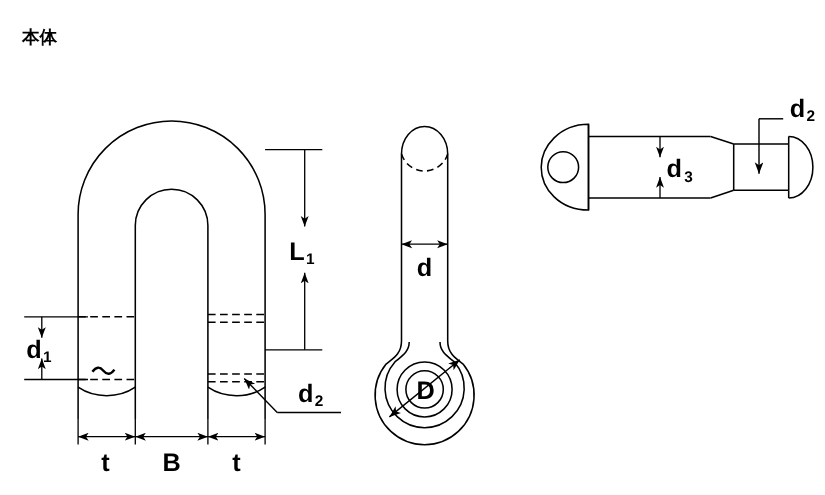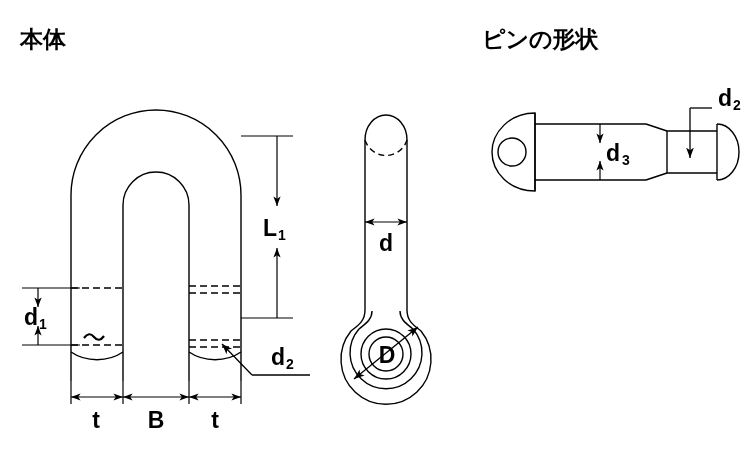--- a/index.html
+++ b/index.html
@@ -10,21 +10,21 @@
   #root {
     position: relative;
     width: 750px;
     height: 450px;
     background: #ffffff;
     font-family: "Liberation Sans", sans-serif;
     overflow: hidden;
   }
   .title {
     position: absolute;
-    font-size: 23px;
+    font-size: 16px;
     font-weight: 700;
     color: #000000;
     letter-spacing: 0px;
     white-space: nowrap;
     font-family: "DejaVu Sans", sans-serif;
   }
   #title-body  { left: 20px; top: 24px; }
   #title-pin   { left: 482px; top: 24px; }
 
   svg.drawing {
@@ -47,21 +47,20 @@
     fill: #000000;
   }
 </style>
 </head>
 <body>
 
 <div id="root">
 
   <div class="title" id="title-body">本体</div>
 
-  <div class="title" id="title-pin">ピンの形状</div>
 
   <svg class="drawing" viewBox="0 0 750 450">
     <defs>
       <marker id="arrHead" markerWidth="9" markerHeight="9" refX="8" refY="3" orient="auto" markerUnits="strokeWidth">
         <path d="M0,0 L8,3 L0,6 L2,3 z" fill="#000"></path>
       </marker>
       <marker id="arrTail" markerWidth="9" markerHeight="9" refX="1" refY="3" orient="auto" markerUnits="strokeWidth">
         <path d="M9,0 L1,3 L9,6 L7,3 z" fill="#000"></path>
       </marker>
     </defs>

